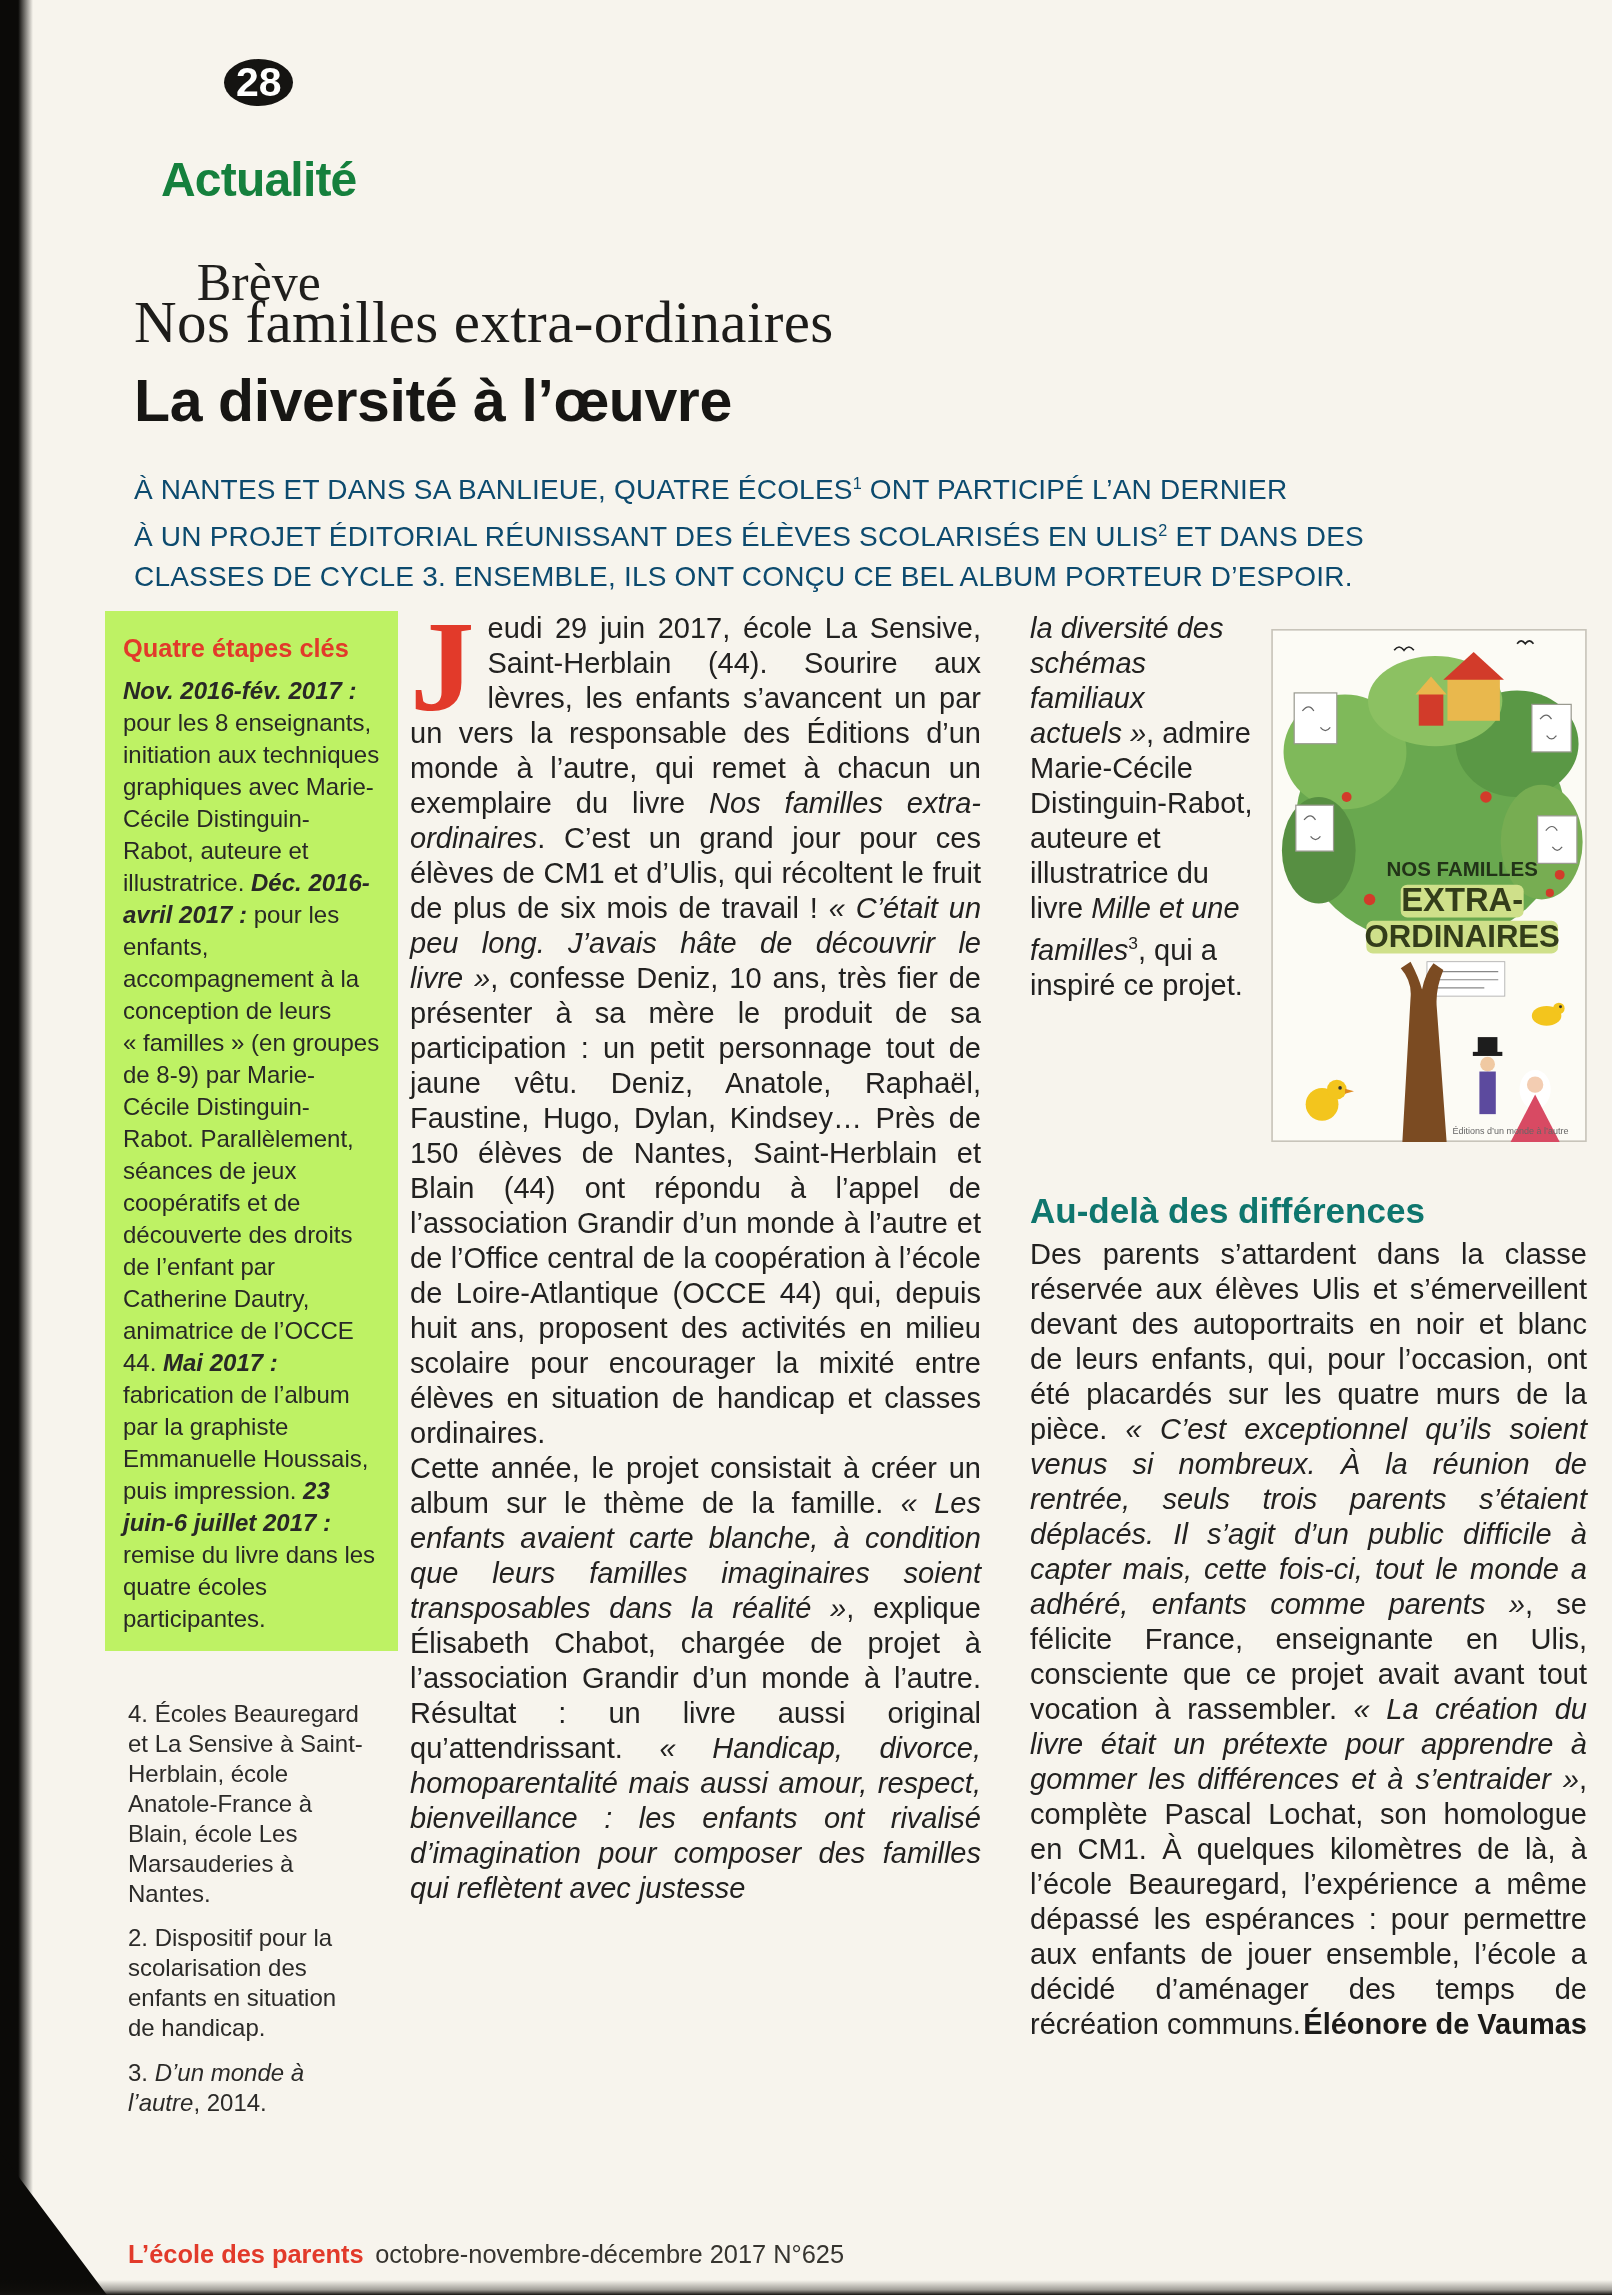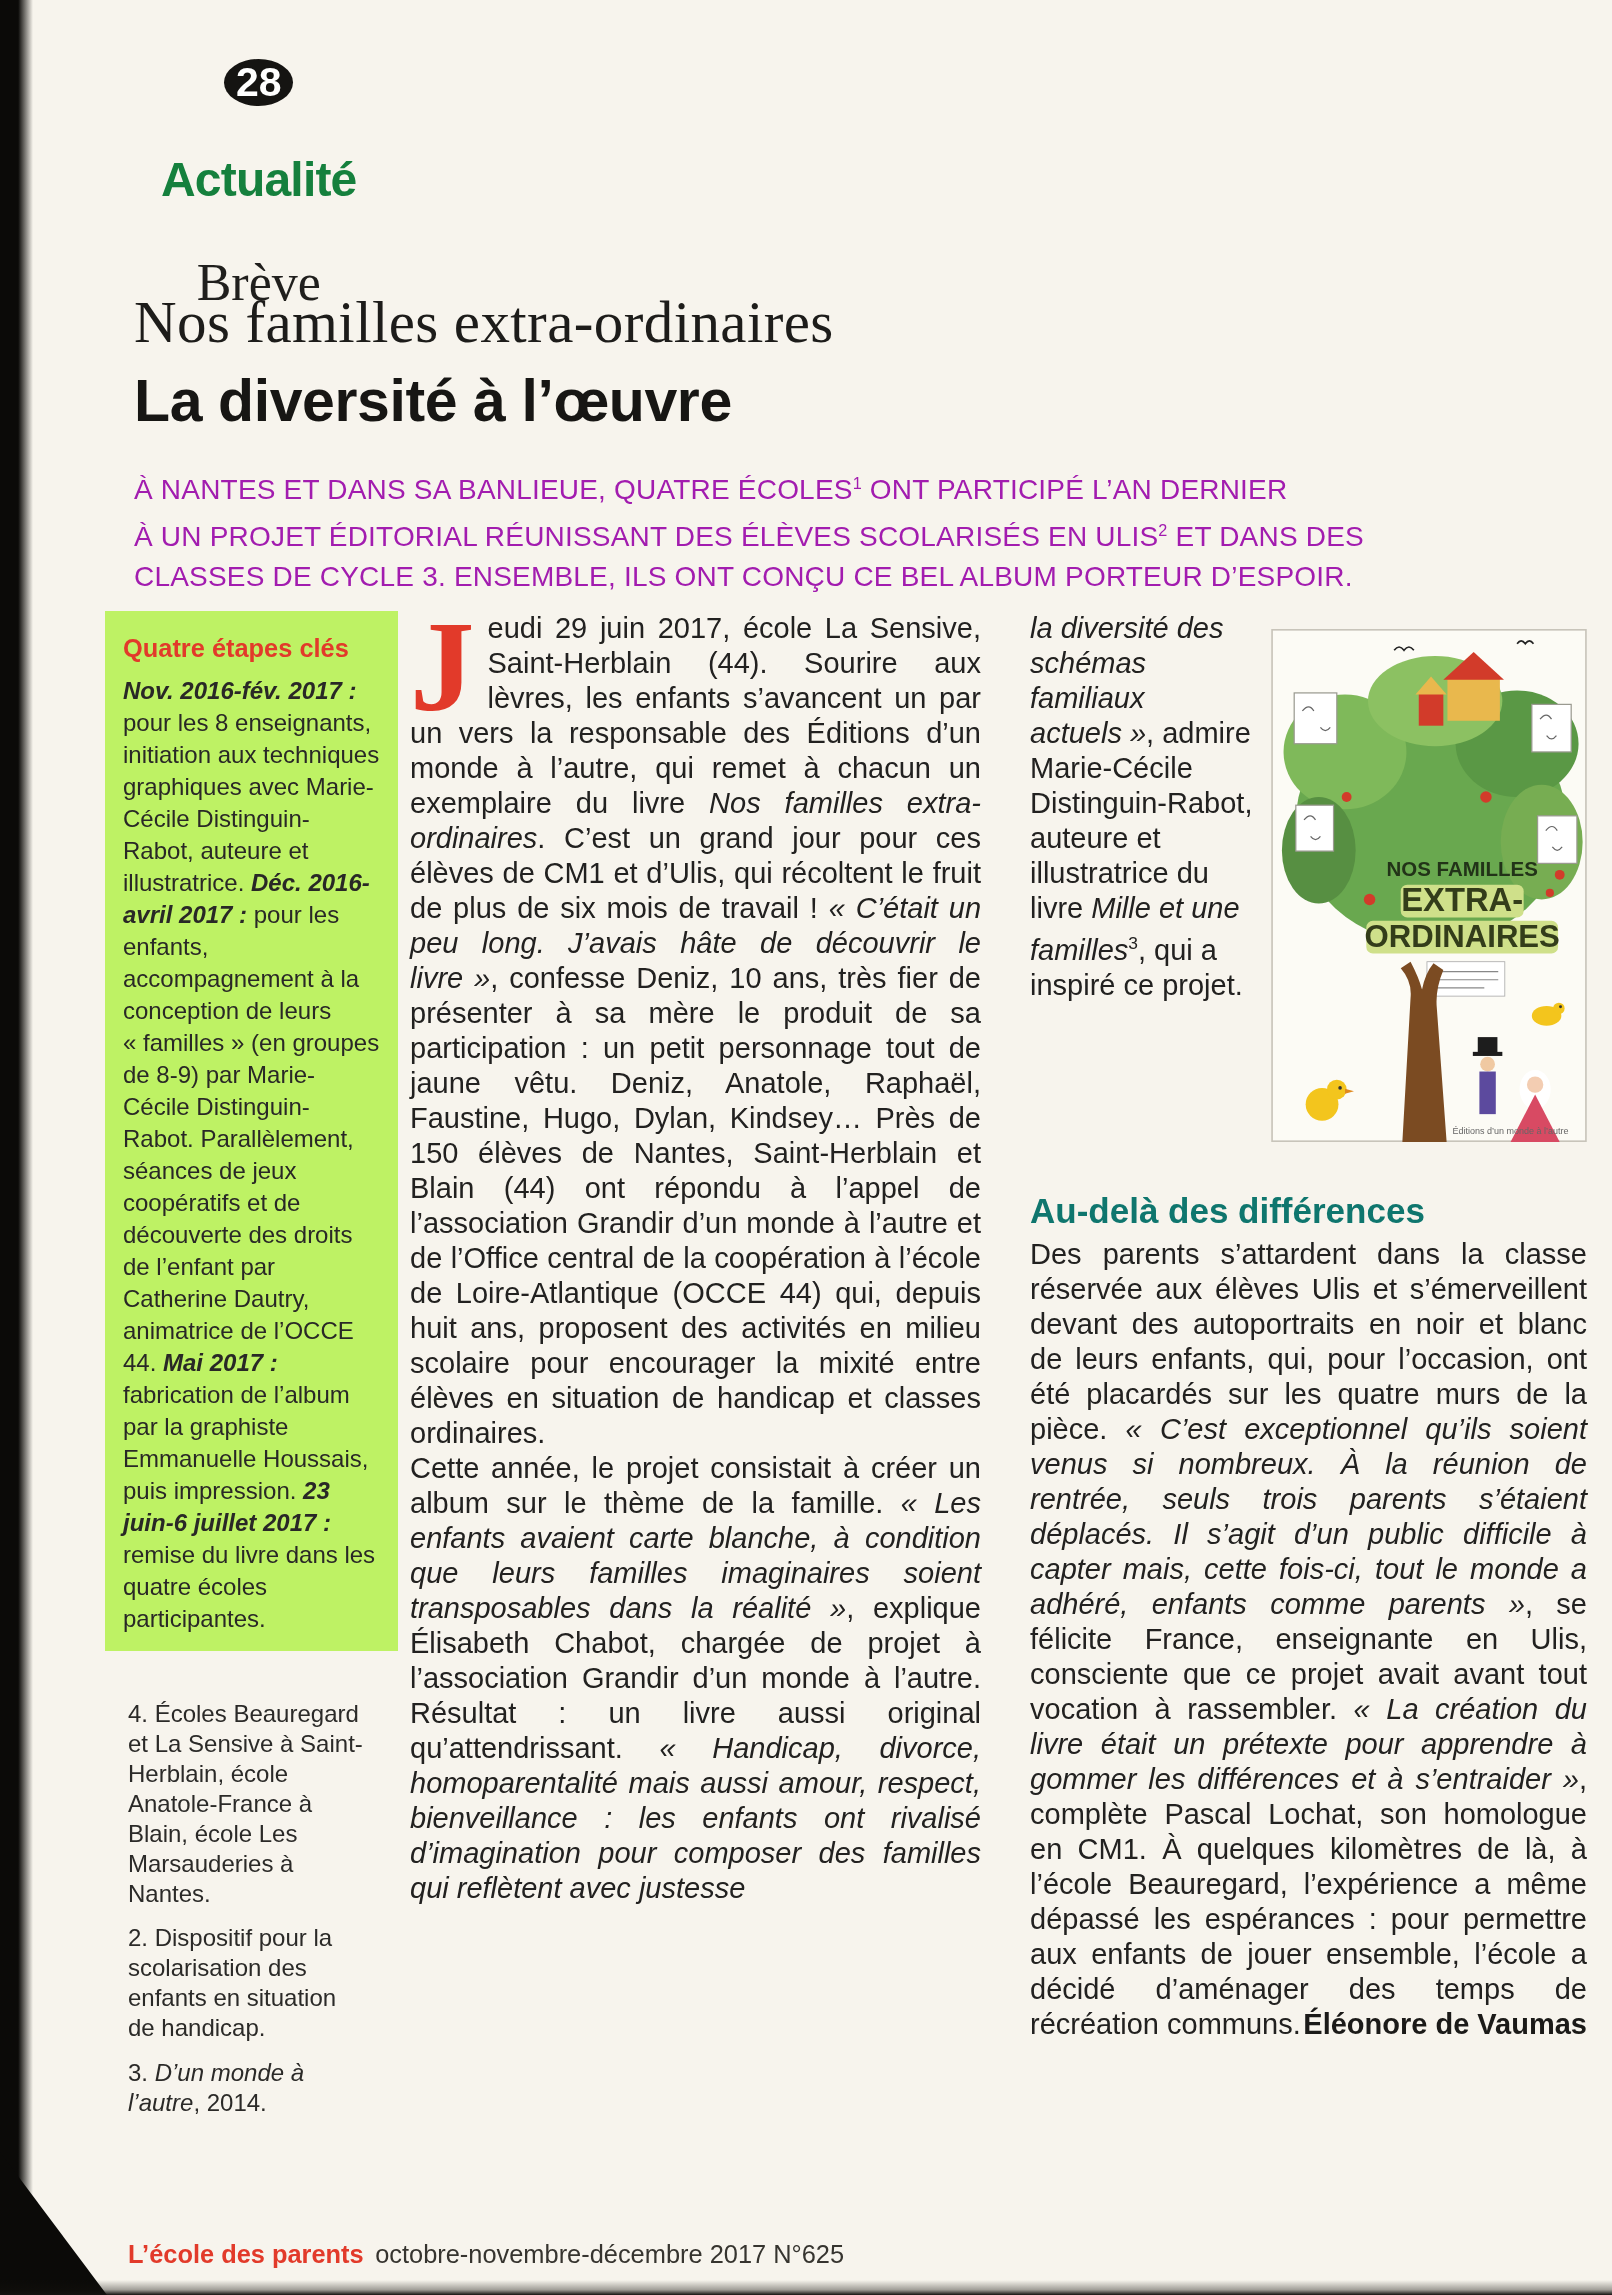--- a/index.html
+++ b/index.html
@@ -19,21 +19,21 @@
   .pagenum { width:69px; height:69px; border-radius:50%; background:#151412; color:#fff;
     display:flex; align-items:center; justify-content:center; font-size:41px; font-weight:bold; }
   .vrule { width:2.5px; height:80px; background:#b8b4ac; }
   .section-label { color:#15803d; font-size:48px; font-weight:bold; letter-spacing:-0.8px; }
   .subsection-label { font-family:Liberation Serif, serif; font-size:52px; color:#201f1d; }
 
   
   .title-block { position:absolute; left:134px; top:288px; width:1344px; }
   .article-title { font-family:"Liberation Serif", serif; font-weight:400; font-size:59px; color:#1d1c1a; letter-spacing:0.4px; }
   .article-subtitle { font-size:59px; font-weight:bold; color:#171614; margin-top:9.8px; letter-spacing:-0.4px; }
-  .standfirst { margin-top:28px; font-size:28px; line-height:40px; color:#a21caf; letter-spacing:0.2px; }
+  .standfirst { margin-top:28px; font-size:28px; line-height:40px; color:#0c4a6e; letter-spacing:0.2px; }
   .standfirst sup { font-size:58%; }
 
   
   .leftcol { position:absolute; left:105px; top:611px; width:293px; }
   .keybox { background:#bef264; padding:23px 18px 16px; }
   .keybox h3 { color:#e23a2a; font-size:25.4px; margin-bottom:11.5px; }
   .kb-body { font-size:24px; line-height:32px; color:#292826; }
   .footnotes { margin-top:48px; padding-left:23px; width:261px; font-size:24px; line-height:30px; color:#2b2a28; }
   .footnotes p { margin-bottom:14.8px; }
 

